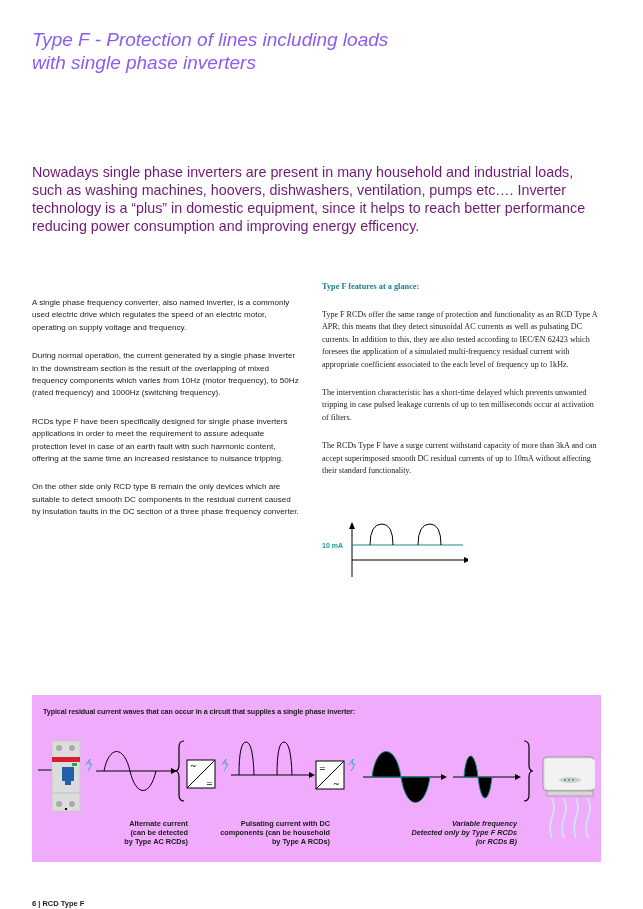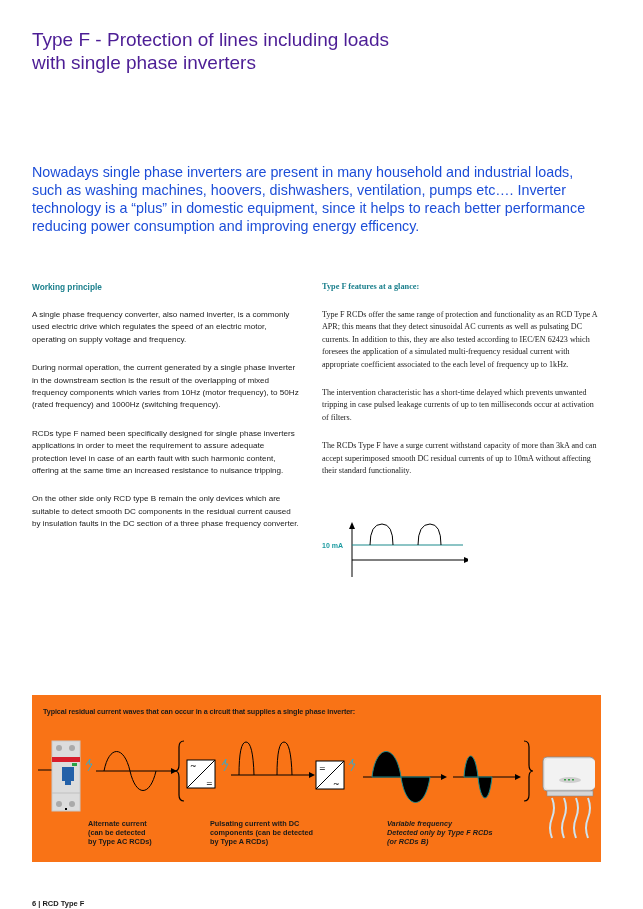--- a/index.html
+++ b/index.html
@@ -1,47 +1,46 @@
 <!DOCTYPE html>
 <html><head>
 <meta charset="utf-8">
 <style>
   html, body { margin: 0; padding: 0; background: #ffffff; }
   body { width: 643px; height: 909px; position: relative; overflow: hidden; font-family: "Liberation Sans", sans-serif; color: #1a1a1a; }
-  .title { position: absolute; left: 32px; top: 28px; width: 420px; font-size: 19px; line-height: 23px; color: #4c1d95; font-weight: normal; margin: 0; }
-  .intro { position: absolute; left: 32px; top: 163px; width: 575px; font-size: 14.3px; line-height: 18px; color: #1d4ed8; margin: 0; }
+  .title { position: absolute; left: 32px; top: 28px; width: 420px; font-size: 19px; line-height: 23px; color: #8b5cf6; font-weight: normal; margin: 0; font-style: italic; }
+  .intro { position: absolute; left: 32px; top: 163px; width: 575px; font-size: 14.3px; line-height: 18px; color: #701a75; margin: 0; }
   .col { position: absolute; top: 281px; width: 268px; font-size: 8.1px; line-height: 12.4px; color: #1a1a1a; }
   .col.left { left: 32px; }
   .col.right { left: 322px; width: 278px; font-family: Liberation Serif, serif; }
   .col h3 { margin: 0; font-size: 8.3px; line-height: 12px; color: #1a7f8c; font-weight: bold; }
   .col p { margin: 16px 0 6px 0; }
   .col p.tight { margin-bottom: 0; }
   .graph { position: absolute; left: 318px; top: 520px; width: 150px; height: 60px; }
   .graph-label { position: absolute; left: 322px; top: 542px; font-size: 7px; font-weight: bold; color: #1a9aa0; }
-  .panel { position: absolute; left: 32px; top: 695px; width: 569px; height: 167px; background: #f97316; }
+  .panel { position: absolute; left: 32px; top: 695px; width: 569px; height: 167px; background: #f0abfc; }
   .panel-title { position: absolute; left: 11px; top: 12px; font-size: 7.2px; color: #1a1a1a; font-weight: bold; letter-spacing: -0.1px; }
-  .cap { position: absolute; font-size: 7.3px; line-height: 9px; text-align: left; color: #1a1a1a; font-weight: bold; }
+  .cap { position: absolute; font-size: 7.3px; line-height: 9px; text-align: right; color: #1a1a1a; font-weight: bold; }
   .footer { position: absolute; left: 32px; top: 881px; font-size: 7.5px; color: #1a1a1a; font-weight: bold; margin-top: 18px; }
   svg { display: block; }
 </style>
 </head>
 <body>
 
 <h1 class="title">
   <span>Type F - Protection of lines including loads</span><br>
   <span>with single phase inverters</span>
 </h1>
 
 <p class="intro">Nowadays single phase inverters are present in many household and industrial loads, such as washing machines, hoovers, dishwashers, ventilation, pumps etc…. Inverter technology is a “plus” in domestic equipment, since it helps to reach better performance reducing power consumption and improving energy efficency.</p>
 
 <div class="col left">
-  <h3>Working principle</h3>
   <p>A single phase frequency converter, also named inverter, is a commonly used electric drive which regulates the speed of an electric motor, operating on supply voltage and frequency.</p>
   <p>During normal operation, the current generated by a single phase inverter in the downstream section is the result of the overlapping of mixed frequency components which varies from 10Hz (motor frequency), to 50Hz (rated frequency) and 1000Hz (switching frequency).</p>
-  <p class="tight">RCDs type F named been specifically designed for single phase inverters applications in order to meet the requirement to assure adequate protection level in case of an earth fault with such harmonic content, offering at the same time an increased resistance to nuisance tripping.</p>
+  <p class="tight">RCDs type F have been specifically designed for single phase inverters applications in order to meet the requirement to assure adequate protection level in case of an earth fault with such harmonic content, offering at the same time an increased resistance to nuisance tripping.</p>
   <p>On the other side only RCD type B remain the only devices which are suitable to detect smooth DC components in the residual current caused by insulation faults in the DC section of a three phase frequency converter.</p>
 </div>
 
 <div class="col right">
   <h3>Type F features at a glance:</h3>
   <p>Type F RCDs offer the same range of protection and functionality as an RCD Type A APR; this means that they detect sinusoidal AC currents as well as pulsating DC currents. In addition to this, they are also tested according to IEC/EN 62423 which foresees the application of a simulated multi-frequency residual current with appropriate coefficient associated to the each level of frequency up to 1kHz.</p>
   <p class="tight">The intervention characteristic has a short-time delayed which prevents unwanted tripping in case pulsed leakage currents of up to ten milliseconds occur at activation of filters.</p>
   <p>The RCDs Type F have a surge current withstand capacity of more than 3kA and can accept superimposed smooth DC residual currents of up to 10mA without affecting their standard functionality.</p>
 </div>
 
@@ -130,21 +129,21 @@
     </g>
   </svg>
 
   <div class="cap" style="left:56px;top:124px;width:100px;">
     <span>Alternate current</span><br>
     <span>(can be detected</span><br>
     <span>by Type AC RCDs)</span>
   </div>
   <div class="cap" style="left:178px;top:124px;width:120px;">
     <span>Pulsating current with DC</span><br>
-    <span>components (can be detected</span><br>
+    <span>components (can be household</span><br>
     <span>by Type A RCDs)</span>
   </div>
   <div class="cap" style="left:355px;top:124px;width:130px;font-style:italic;">
     <span>Variable frequency</span><br>
     <span>Detected only by Type F RCDs</span><br>
     <span>(or RCDs B)</span>
   </div>
 </div>
 
 <div class="footer">

